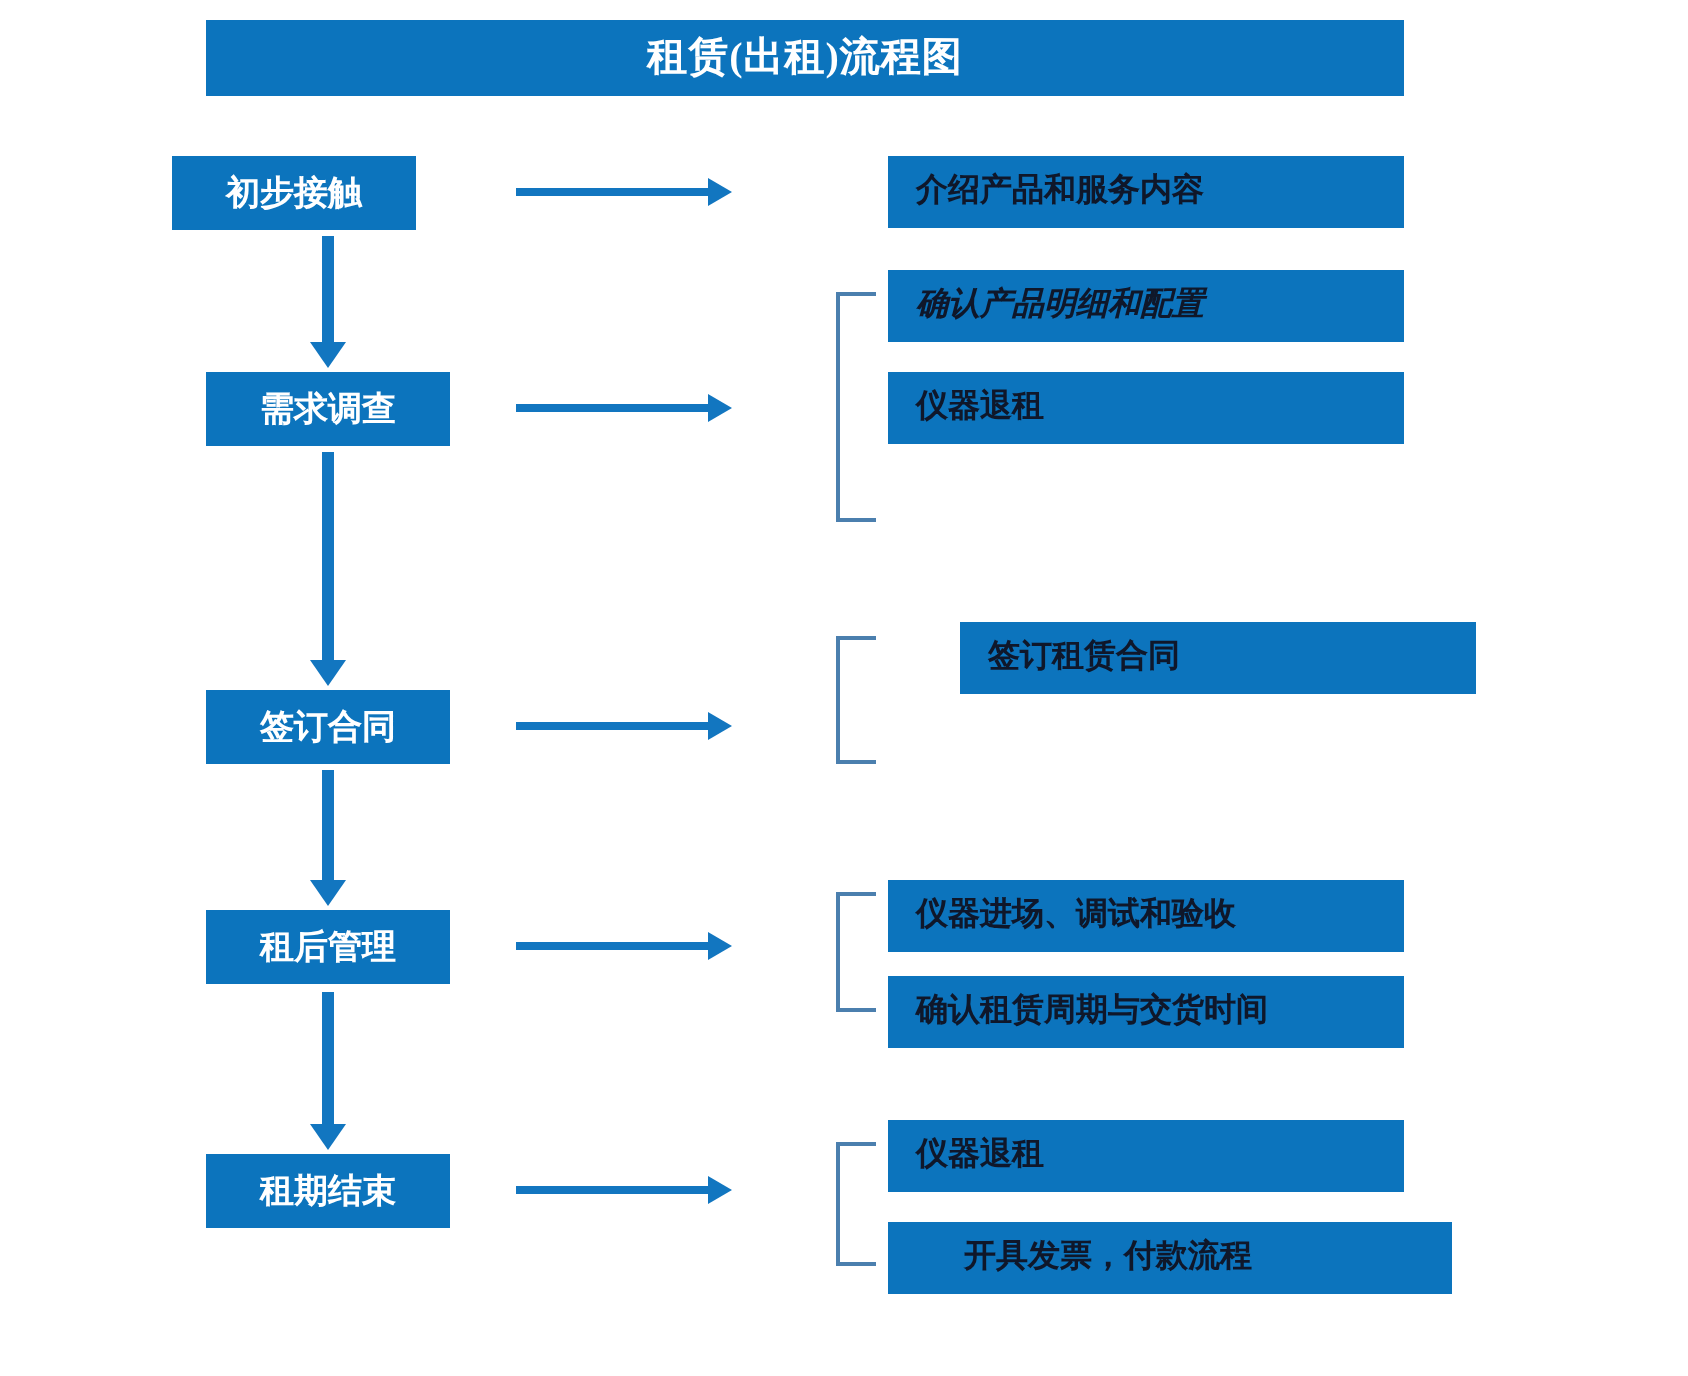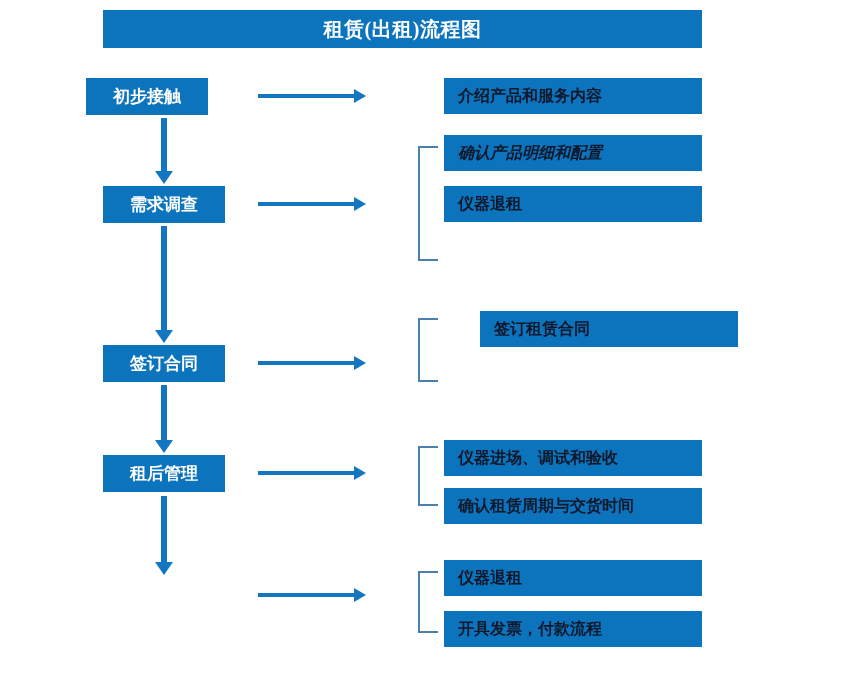--- a/index.html
+++ b/index.html
@@ -144,20 +144,23 @@
   </div>
   <div class="stage-box" style="left:103px; top:186px;">
     <span class="box-label">需求调查</span>
   </div>
   <div class="stage-box" style="left:103px; top:345px;text-align:center;">
     <span class="box-label">签订合同</span>
   </div>
   <div class="stage-box" style="left:103px; top:455px;">
     <span class="box-label">租后管理</span>
   </div>
+  <div class="stage-box" style="left:103px; top:577px;">
+    <span class="box-label">租期结束</span>
+  </div>
 
   <div class="v-arrow" style="left:155px; top:118px; height:66px;">
     <div class="shaft" style="height:53px;"></div>
     <div class="head" style="top:53px;"></div>
   </div>
   <div class="v-arrow" style="left:155px; top:226px; height:117px;">
     <div class="shaft" style="height:104px;"></div>
     <div class="head" style="top:104px;"></div>
   </div>
   <div class="v-arrow" style="left:155px; top:385px; height:68px;">
@@ -209,17 +212,17 @@
   </div>
   <div class="detail-box" style="top:423px;margin-top:17px;">
     <span class="box-label">仪器进场、调试和验收</span>
   </div>
   <div class="detail-box" style="top:488px;">
     <span class="box-label">确认租赁周期与交货时间</span>
   </div>
   <div class="detail-box" style="top:560px;">
     <span class="box-label">仪器退租</span>
   </div>
-  <div class="detail-box" style="top:611px;">
+  <div class="detail-box" style="top:611px;padding-left:24px;">
     <span class="box-label">开具发票，付款流程</span>
   </div>
 
 </div>
 
 </body></html>

